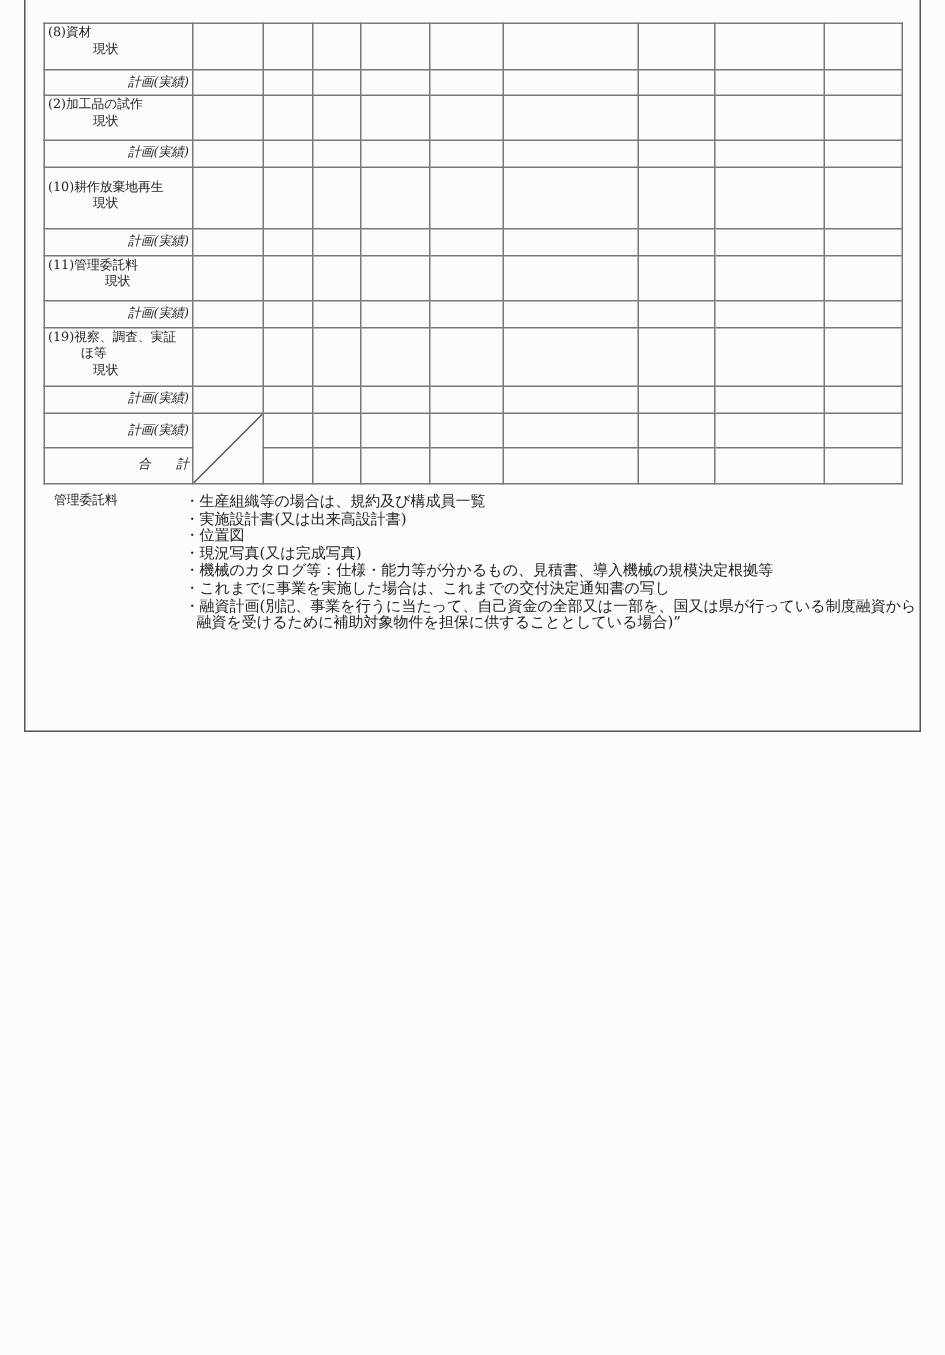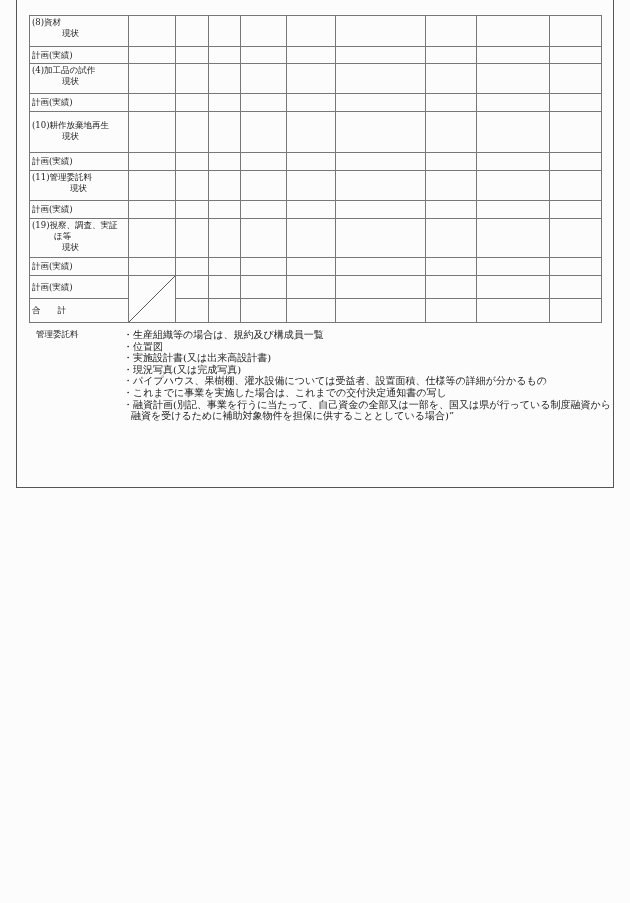--- a/index.html
+++ b/index.html
@@ -3,21 +3,21 @@
 <meta charset="utf-8">
 <style>
   html, body { margin:0; padding:0; background:#fcfcfc; }
   body { width:630px; height:903px; position:relative; overflow:hidden;
          font-family: "DejaVu Serif", "Liberation Serif", serif; color:#222; }
   .frame { position:absolute; left:16px; top:0; width:598px; height:488px;
            border-left:1px solid #555; border-right:1px solid #555; border-bottom:1px solid #555; box-sizing:border-box; }
   table.grid { position:absolute; left:29px; top:15px; border-collapse:collapse; table-layout:fixed; }
   table.grid td { border:1px solid #777; padding:0; font-size:8.5px; line-height:11px; vertical-align:top; }
   table.grid td.label { padding:1px 2px; }
-  .center { text-align:left; vertical-align:middle !important; }
+  .center { text-align:right; vertical-align:middle !important;font-style:italic; }
   .indent2 { display:block; padding-left:30px; }
   .indent3 { display:block; padding-left:22px; }
   .indent4 { display:block; padding-left:38px; }
   tr.thick-top td { border-top:1px solid #444; }
   .diag { position:relative; }
   .diag svg { position:absolute; left:0; top:0; width:100%; height:100%; }
   .attach { position:absolute; left:36px; top:329px; font-size:8.5px; line-height:11.6px; }
   .attach-list { position:absolute; left:123px; top:329px; width:490px; font-size:10px; line-height:11.6px; margin:0; padding:0; list-style:none; }
   .attach-list li { padding-left:8px; text-indent:-8px; }
 </style>
@@ -60,21 +60,21 @@
         <td></td>
         <td></td>
         <td></td>
         <td></td>
         <td></td>
         <td></td>
         <td></td>
   </tr>
 
   <tr style="height:30px">
-    <td class="label"><span>(4)加工品の試作</span><span class="indent2">現状</span></td>
+    <td class="label"><span>(2)加工品の試作</span><span class="indent2">現状</span></td>
     <td></td>
         <td></td>
         <td></td>
         <td></td>
         <td></td>
         <td></td>
         <td></td>
         <td></td>
         <td></td>
   </tr>
@@ -192,19 +192,19 @@
         <td></td>
         <td></td>
         <td></td>
   </tr>
 </tbody>
   </table>
 
 <div class="attach">管理委託料</div>
 <ul class="attach-list">
   <li>・生産組織等の場合は、規約及び構成員一覧</li>
+  <li>・実施設計書(又は出来高設計書)</li>
   <li>・位置図</li>
-  <li>・実施設計書(又は出来高設計書)</li>
   <li>・現況写真(又は完成写真)</li>
-  <li>・パイプハウス、果樹棚、灌水設備については受益者、設置面積、仕様等の詳細が分かるもの</li>
+  <li>・機械のカタログ等：仕様・能力等が分かるもの、見積書、導入機械の規模決定根拠等</li>
   <li>・これまでに事業を実施した場合は、これまでの交付決定通知書の写し</li>
   <li>・融資計画(別記、事業を行うに当たって、自己資金の全部又は一部を、国又は県が行っている制度融資から融資を受けるために補助対象物件を担保に供することとしている場合)”</li>
 </ul>
 
 </body></html>

